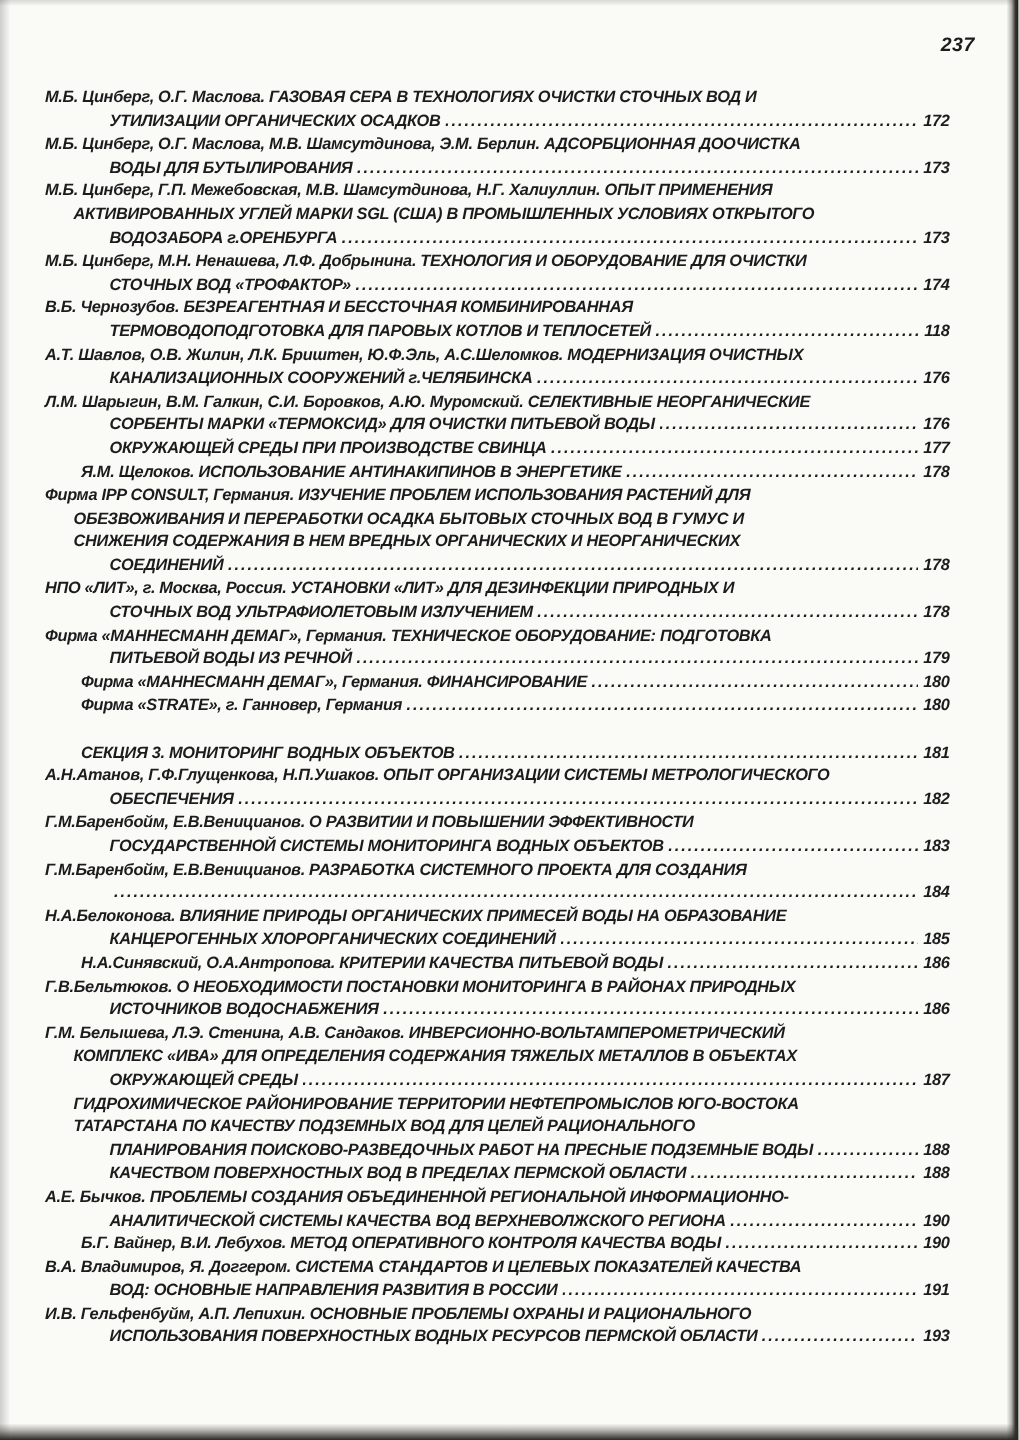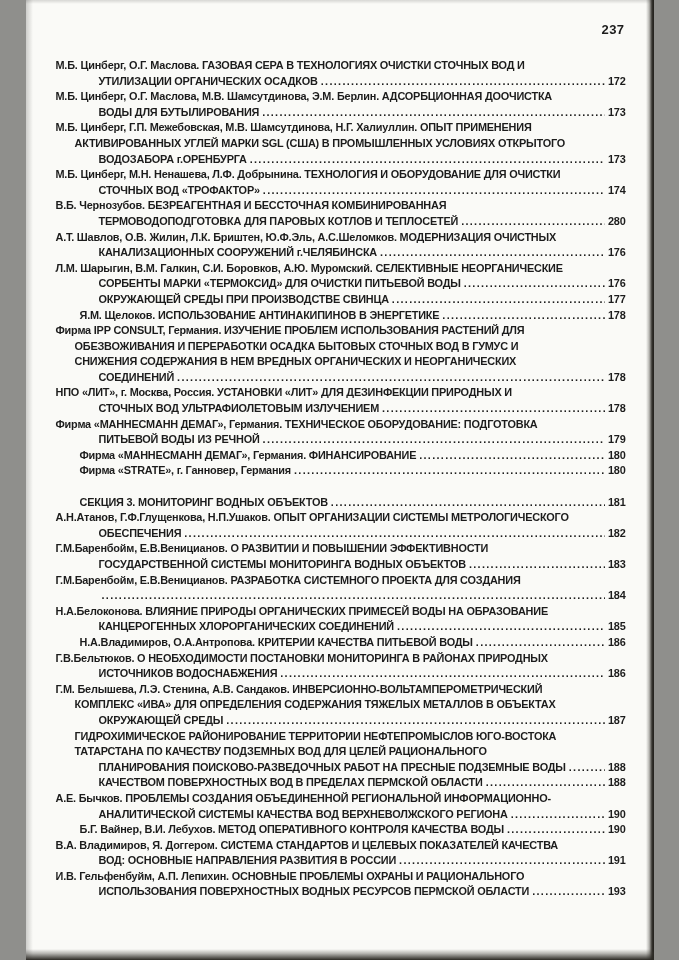--- a/index.html
+++ b/index.html
@@ -1,37 +1,38 @@
 <!DOCTYPE html>
 <html style="--ink: #1c1c1c; --paper: #fafaf7;"><head>
 <meta charset="utf-8">
 <style>
   html, body { margin: 0; padding: 0; background: #8f8f8c; }
   .page {
     position: relative;
-    width: 628px;
+    width: 679px;
     height: 960px;
     margin: 0 auto;
     background: var(--paper, #fafaf7);
     color: var(--ink, #1c1c1c);
     font-family: "Liberation Sans", "DejaVu Sans", sans-serif;
     font-weight: 700;
     overflow: hidden;
+    font-style: italic;
   }
   .folio {
     position: absolute;
     top: 22px;
     right: 29px;
     font-size: 13px;
     letter-spacing: 0.4px;
   }
   .toc {
     position: absolute;
     left: 30px;
-    right: 28px;
+    right: 46px;
     top: 58px;
     font-size: 10.9px;
     line-height: 15.6px;
     letter-spacing: -0.2px;
   }
   .entry { margin: 0; }
   .line { white-space: nowrap; }
   .line.cont { padding-left: 19px; }
   .line.last { display: flex; align-items: baseline; margin-left: 24px; }
   .ltext { flex: 0 0 auto; }
@@ -106,21 +107,21 @@
           <span class="ltext">СТОЧНЫХ ВОД «ТРОФАКТОР»</span>
           <span class="leader"></span>
           <span class="pg">174</span>
         </div>
       </div>
       <div class="entry">
         <div class="line">В.Б. Чернозубов. БЕЗРЕАГЕНТНАЯ И БЕССТОЧНАЯ КОМБИНИРОВАННАЯ</div>
         <div class="line cont last">
           <span class="ltext">ТЕРМОВОДОПОДГОТОВКА ДЛЯ ПАРОВЫХ КОТЛОВ И ТЕПЛОСЕТЕЙ</span>
           <span class="leader"></span>
-          <span class="pg">280</span>
+          <span class="pg">118</span>
         </div>
       </div>
       <div class="entry">
         <div class="line">А.Т. Шавлов, О.В. Жилин, Л.К. Бриштен, Ю.Ф.Эль, А.С.Шеломков. МОДЕРНИЗАЦИЯ ОЧИСТНЫХ</div>
         <div class="line cont last">
           <span class="ltext">КАНАЛИЗАЦИОННЫХ СООРУЖЕНИЙ г.ЧЕЛЯБИНСКА</span>
           <span class="leader"></span>
           <span class="pg">176</span>
         </div>
       </div>
@@ -220,21 +221,21 @@
       <div class="entry">
         <div class="line">Н.А.Белоконова. ВЛИЯНИЕ ПРИРОДЫ ОРГАНИЧЕСКИХ ПРИМЕСЕЙ ВОДЫ НА ОБРАЗОВАНИЕ</div>
         <div class="line cont last">
           <span class="ltext">КАНЦЕРОГЕННЫХ ХЛОРОРГАНИЧЕСКИХ СОЕДИНЕНИЙ</span>
           <span class="leader"></span>
           <span class="pg">185</span>
         </div>
       </div>
       <div class="entry">
         <div class="line last">
-          <span class="ltext">Н.А.Владимиров, О.А.Антропова. КРИТЕРИИ КАЧЕСТВА ПИТЬЕВОЙ ВОДЫ</span>
+          <span class="ltext">Н.А.Синявский, О.А.Антропова. КРИТЕРИИ КАЧЕСТВА ПИТЬЕВОЙ ВОДЫ</span>
           <span class="leader"></span>
           <span class="pg">186</span>
         </div>
       </div>
       <div class="entry">
         <div class="line">Г.В.Бельтюков. О НЕОБХОДИМОСТИ ПОСТАНОВКИ МОНИТОРИНГА В РАЙОНАХ ПРИРОДНЫХ</div>
         <div class="line cont last">
           <span class="ltext">ИСТОЧНИКОВ ВОДОСНАБЖЕНИЯ</span>
           <span class="leader"></span>
           <span class="pg">186</span>

